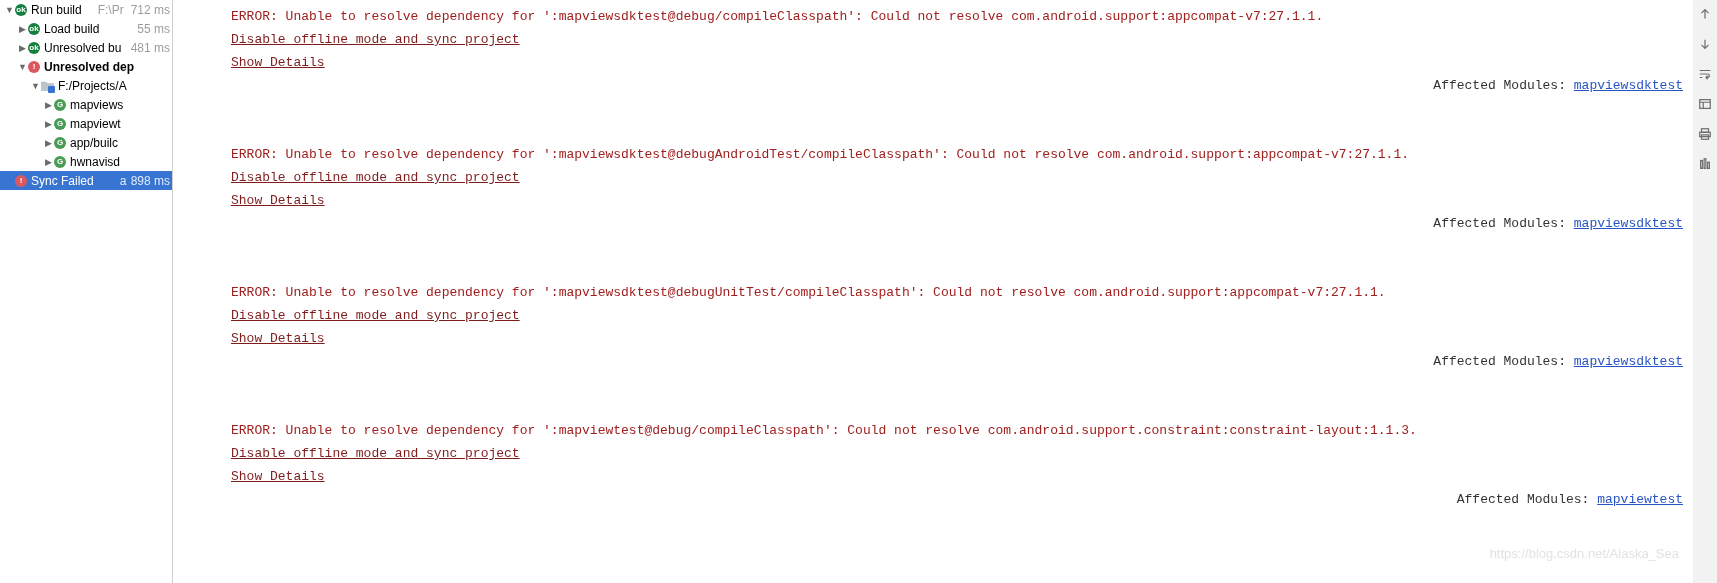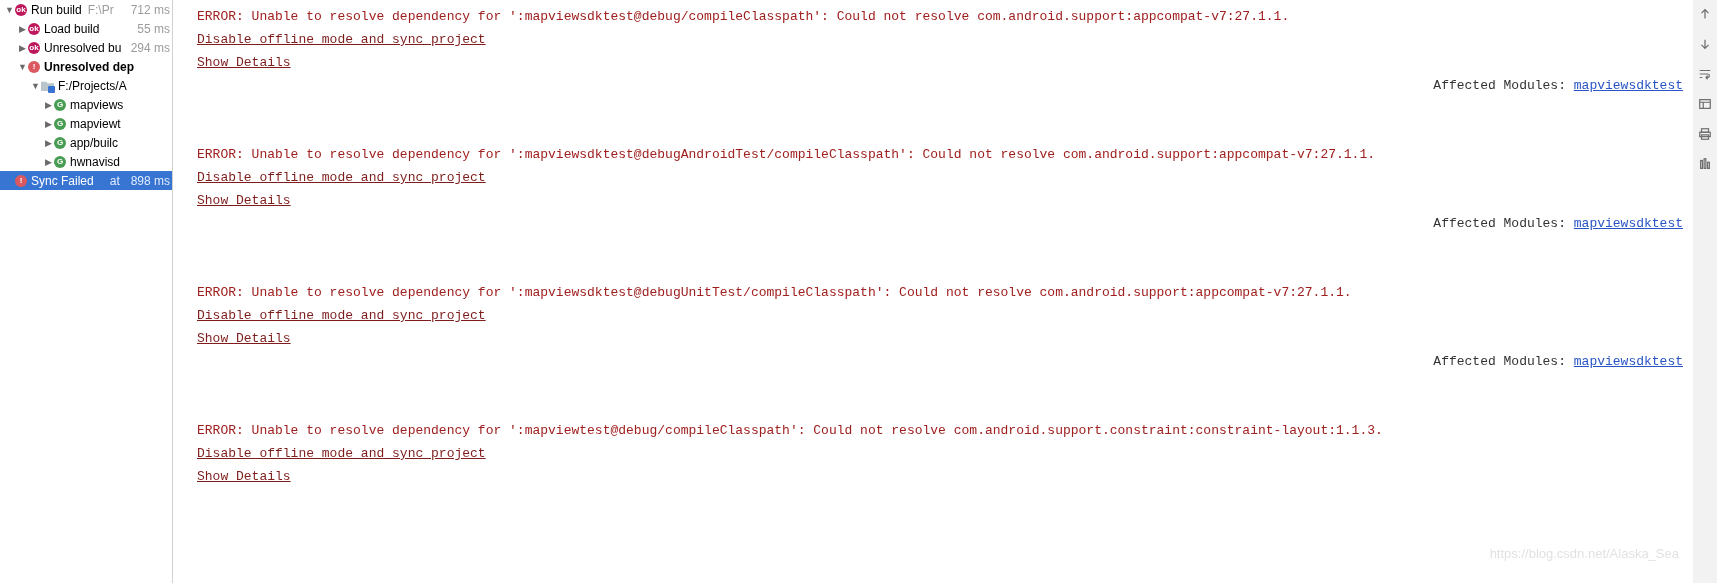--- a/index.html
+++ b/index.html
@@ -8,41 +8,41 @@
 
   
   .tree-pane { width: 172px; height: 100%; background: #fff; overflow: hidden; flex-shrink: 0; }
   .tree-row { display: flex; align-items: center; height: 19px; white-space: nowrap; overflow: hidden; padding-right: 2px; }
   .tree-row .spacer { display: inline-block; flex-shrink: 0; }
   .arrow { width: 11px; text-align: center; color: #6a6a6a; font-size: 9px; display: inline-block; flex-shrink: 0; }
   .arrow.open::before { content: "▼"; }
   .arrow.closed::before { content: "▶"; }
   .arrow.none::before { content: ""; }
   .label { flex: 1 1 auto; overflow: hidden; text-overflow: clip; }
-  .meta-path { color: #9c9c9c; margin-left: 6px; }
+  .meta-path { color: #9c9c9c; margin-left: 16px; }
   .meta-time { color: #9c9c9c; flex-shrink: 0; margin-left: auto; padding-left: 4px; }
   .bold { font-weight: 700; }
   .selected { background: #3874d1; color: #fff; }
   .selected .meta-path, .selected .meta-time { color: #e0ecff; }
 
   .status-dot { width: 12px; height: 12px; border-radius: 50%; display: inline-flex; align-items: center; justify-content: center; font-size: 8px; font-weight: 700; flex-shrink: 0; margin-right: 4px; color: #fff; }
-  .ok { background: #be185d; }
+  .ok { background: #15803d; }
   .err { background: #db5860; }
   .g-badge { width: 12px; height: 12px; border-radius: 50%; background: #499c54; color: #fff; font-size: 8px; font-weight: 700; display: inline-flex; align-items: center; justify-content: center; flex-shrink: 0; margin-right: 4px; }
   .folder-icon { width: 13px; height: 11px; display: inline-block; flex-shrink: 0; margin-right: 4px; position: relative; }
   .folder-icon::before { content:""; position:absolute; inset:0; background:#b9c4cb; clip-path: polygon(0 15%,40% 15%,50% 30%,100% 30%,100% 100%,0 100%); }
   .folder-icon::after { content:""; position:absolute; right:-1px; bottom:-2px; width:7px; height:7px; background:#3874d1; border-radius:1px; }
 
   
   .divider { width: 1px; background: #d1d1d1; flex-shrink: 0; }
 
   
   .msg-pane { flex: 1; overflow: auto; position: relative; }
   .msg-inner { padding: 5px 10px 20px 24px; font-family: "Consolas","Courier New",monospace; font-size: 13px; line-height: 23px; }
-  .group { margin-bottom: 46px; }
+  .group { margin-bottom: 46px; margin-left: 34px; }
   .err-line { color: #a0201f; }
   .link-line a { color: #7f1d1d; text-decoration: underline; cursor: pointer; }
   .aff-line { color: #333; text-align: right; }
   .aff-line a { color: #2854c5; text-decoration: underline; cursor: pointer; }
   .watermark { position: absolute; right: 14px; bottom: 22px; color: #c9c9c9; opacity: .55; font-family: sans-serif; font-size: 13px; pointer-events: none; }
   .msg-pane::-webkit-scrollbar { width: 15px; }
   .msg-pane::-webkit-scrollbar-track { background: #f3f3f3; }
   .msg-pane::-webkit-scrollbar-thumb { background: #c4c4c4; }
 
   
@@ -73,21 +73,21 @@
       <span class="status-dot ok">ok</span>
       <span class="label">Load build</span>
       <span class="meta-time">55 ms</span>
     </div>
 
     <div class="tree-row">
       <span class="spacer" style="width:17px"></span>
       <span class="arrow closed"></span>
       <span class="status-dot ok">ok</span>
       <span class="label">Unresolved bu</span>
-      <span class="meta-time">294 ms</span>
+      <span class="meta-time">481 ms</span>
     </div>
 
     <div class="tree-row">
       <span class="spacer" style="width:17px"></span>
       <span class="arrow open"></span>
       <span class="status-dot err">!</span>
       <span class="label bold">Unresolved dep</span>
     </div>
 
     <div class="tree-row">
@@ -155,20 +155,21 @@
         <div class="group">
           <div class="err-line">ERROR: Unable to resolve dependency for ':mapviewsdktest@debugUnitTest/compileClasspath': Could not resolve com.android.support:appcompat-v7:27.1.1.</div>
           <div class="link-line"><a>Disable offline mode and sync project</a></div>
           <div class="link-line"><a>Show Details</a></div>
           <div class="aff-line"><span>Affected Modules: </span><a>mapviewsdktest</a></div>
         </div>
         <div class="group">
           <div class="err-line">ERROR: Unable to resolve dependency for ':mapviewtest@debug/compileClasspath': Could not resolve com.android.support.constraint:constraint-layout:1.1.3.</div>
           <div class="link-line"><a>Disable offline mode and sync project</a></div>
           <div class="link-line"><a>Show Details</a></div>
+          <div class="aff-line"><span>Affected Modules: </span><a>mapviewtest</a></div>
         </div>
       </div>
     <div class="watermark">https://blog.csdn.net/Alaska_Sea</div>
   </div>
 
   <div class="gutter">
     <div class="ico">
         <svg viewBox="0 0 16 16">
           <path d="M8 13V3M4 7l4-4 4 4"></path>
         </svg>

